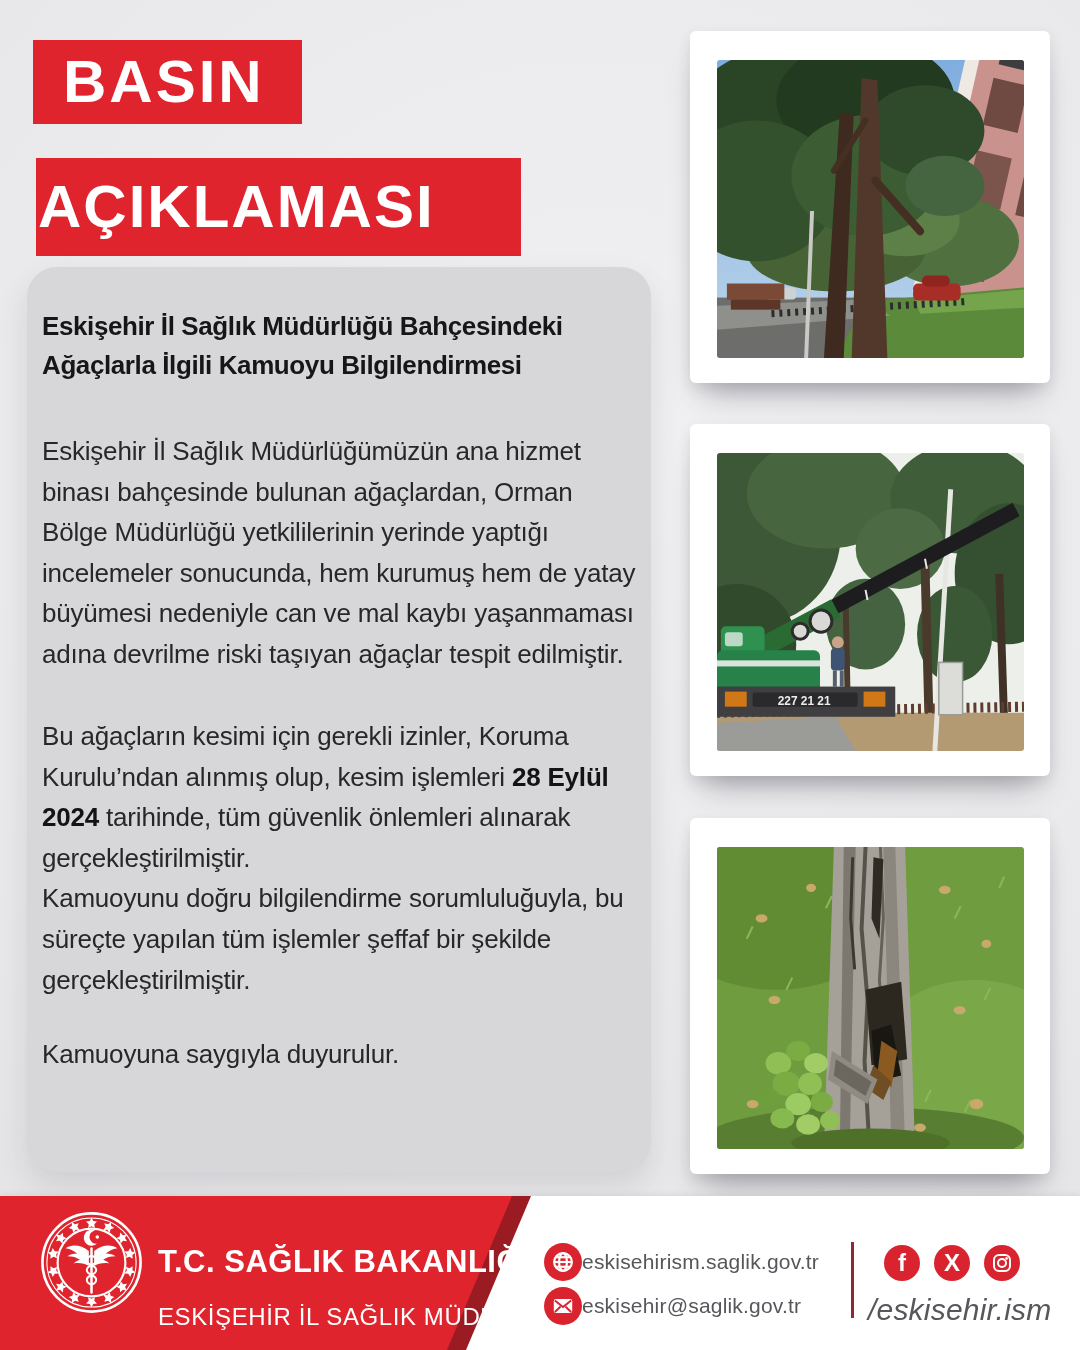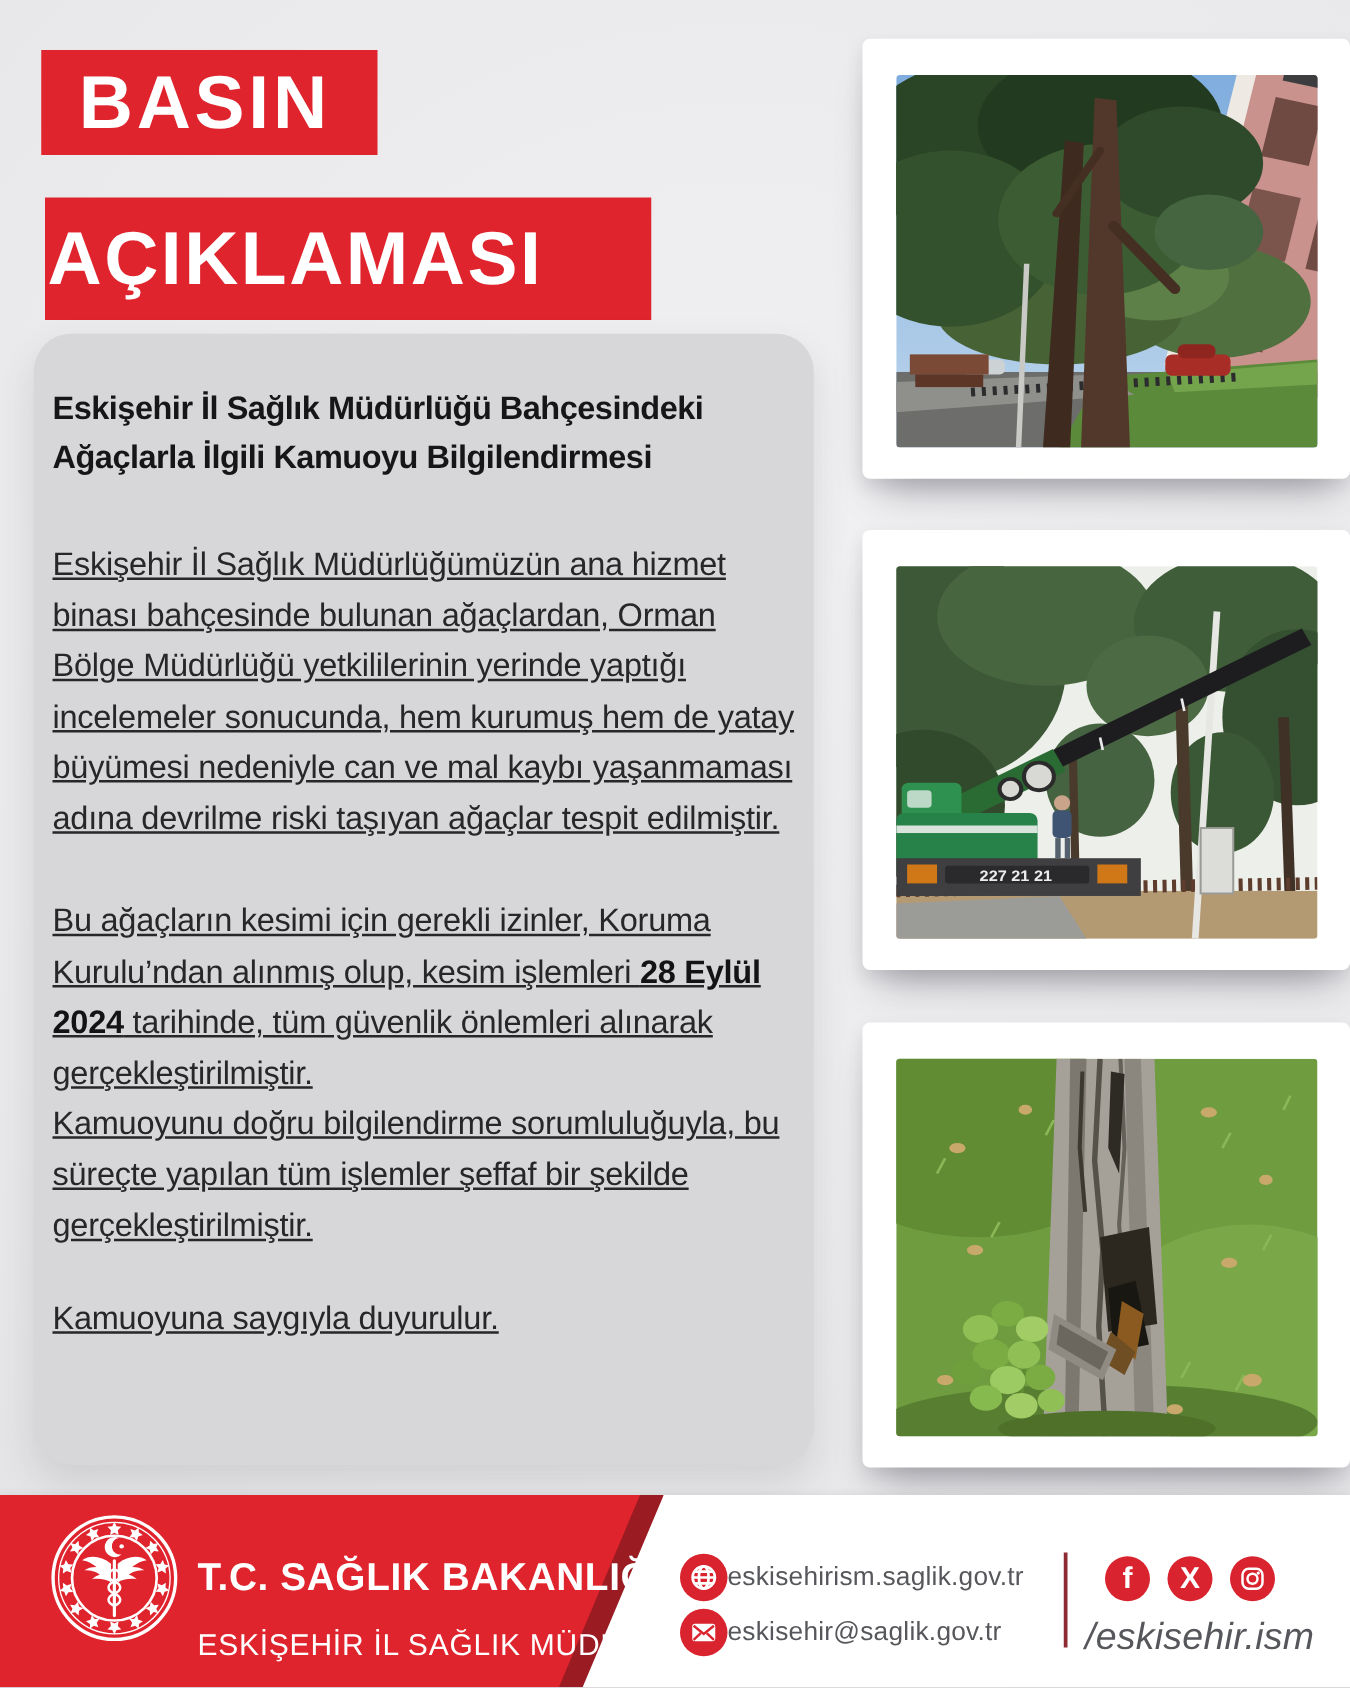--- a/index.html
+++ b/index.html
@@ -26,30 +26,30 @@
 
   
   .panel{
     position:absolute;left:27px;top:267px;width:624px;height:905px;
     background:var(--panel);border-radius:30px;
     box-shadow:0 14px 30px rgba(70,70,80,.14);
     padding:40px 14px 0 15px;color:var(--ink);
   }
   .panel .title{font-weight:700;font-size:26px;line-height:1.5;letter-spacing:-.4px;color:#161618;}
   .panel .title span{display:block;white-space:nowrap;}
-  .panel p{font-size:26px;line-height:1.56;letter-spacing:-.2px;color:#27272a;text-decoration:underline;}
+  .panel p{font-size:26px;line-height:1.56;letter-spacing:-.2px;color:#27272a;}
   .panel .p1{margin-top:46px;}
   .panel .p2{margin-top:42px;}
   .panel .p3{margin-top:0;}
   .panel .closing{margin-top:34px;}
   .panel b{font-weight:700;color:#131315;}
 
   
   .polaroid{
-    position:absolute;left:690px;width:390px;background:#fff;border-radius:6px;
+    position:absolute;left:690px;width:360px;background:#fff;border-radius:6px;
     padding:29px 26px 25px 27px;
     box-shadow:0 22px 30px -14px rgba(60,60,72,.40),0 6px 14px rgba(60,60,72,.12);
   }
   .polaroid.ph1{top:31px;height:352px;}
   .polaroid.ph2{top:424px;height:352px;}
   .polaroid.ph3{top:818px;height:356px;}
   .polaroid svg{display:block;width:100%;height:100%;border-radius:3px;}
 
   
   .footer{position:absolute;left:0;top:1196px;width:1080px;height:154px;background:#fff;

